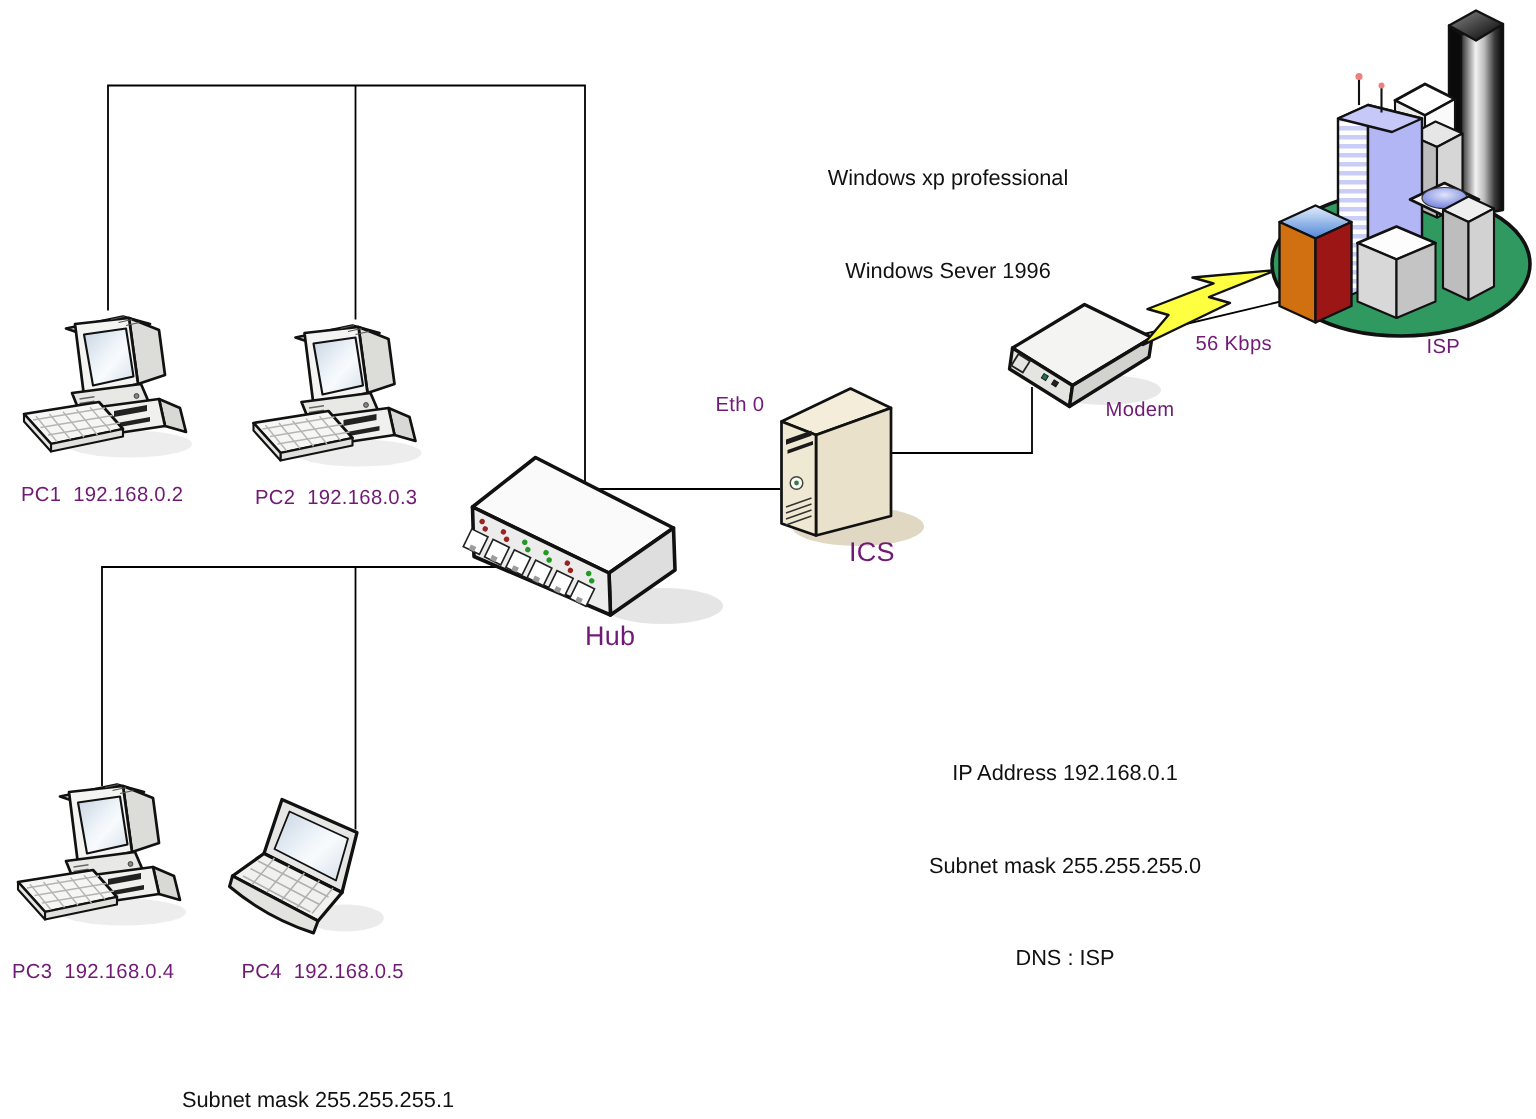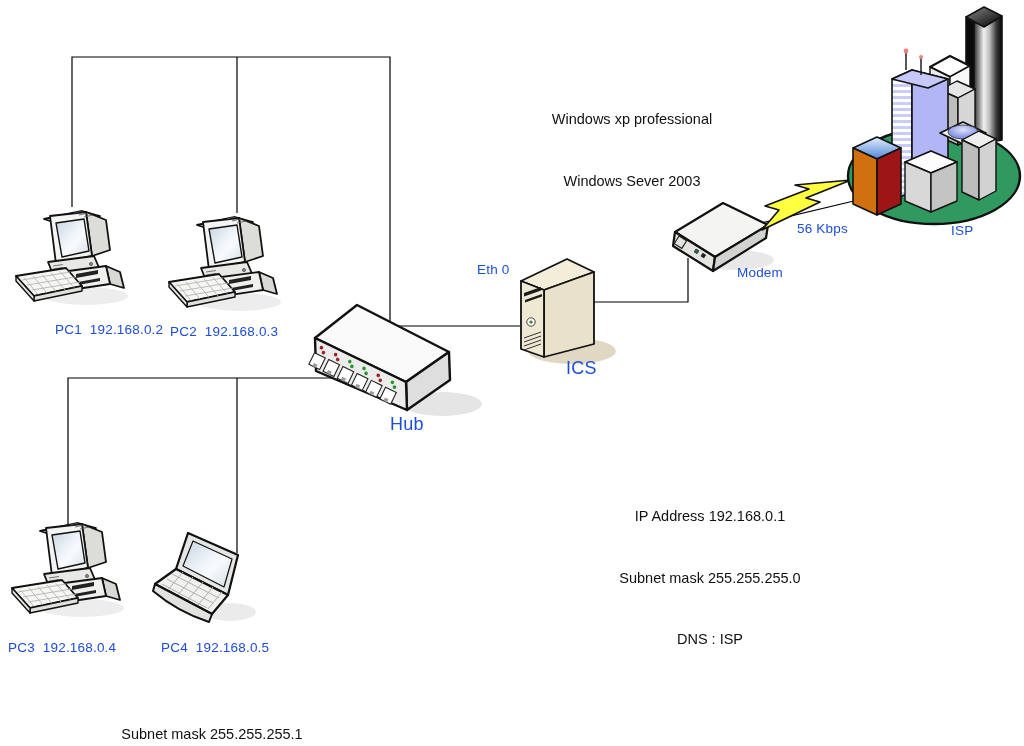--- a/index.html
+++ b/index.html
@@ -3,21 +3,21 @@
 <meta charset="utf-8">
 <style>
   html,body{margin:0;padding:0;background:#ffffff;}
   .canvas{
     position:relative;width:1024px;height:746px;background:#ffffff;overflow:hidden;
     font-family:Liberation Sans, sans-serif;color:#1c1c1c;
   }
   .canvas svg{position:absolute;left:0;top:0;}
   .lbl{
     position:absolute;font-size:13.5px;line-height:14px;white-space:pre;
-    color:#1d4ed8;letter-spacing:0.2px;
+    color:#701a75;letter-spacing:0.2px;
   }
   .lbl.big{font-size:18px;}
   .tblock{
     position:absolute;text-align:center;font-size:14.5px;line-height:20.5px;
     color:#111;white-space:pre;
   }
 </style>
 </head>
 <body>
 
@@ -212,24 +212,24 @@
     <polygon points="877,159 901,148 901,204 877,215" fill="#9c1616" stroke="#111" stroke-width="1.6"></polygon>
 
     <polygon points="905,162 931,151 957,162 931,173" fill="#fdfdfd" stroke="#111" stroke-width="1.8"></polygon>
     <polygon points="905,162 931,173 931,212 905,201" fill="#d8d8d8" stroke="#111" stroke-width="1.4"></polygon>
     <polygon points="931,173 957,162 957,201 931,212" fill="#c4c4c4" stroke="#111" stroke-width="1.4"></polygon>
   </g>
 </svg>
 
   <div class="tblock" style="left:500px;top:68px;width:264px;">
     <div>Windows xp professional</div>
-    <div>Windows Sever 2003</div>
+    <div>Windows Sever 1996</div>
   </div>
 
-  <div class="lbl" style="left:14px;top:323px;margin-left:41px;">PC1  192.168.0.2</div>
+  <div class="lbl" style="left:14px;top:323px;">PC1  192.168.0.2</div>
   <div class="lbl" style="left:170px;top:325px;">PC2  192.168.0.3</div>
   <div class="lbl" style="left:8px;top:641px;">PC3  192.168.0.4</div>
   <div class="lbl" style="left:161px;top:641px;">PC4  192.168.0.5</div>
   <div class="lbl big" style="left:390px;top:417px;">Hub</div>
   <div class="lbl big" style="left:566px;top:361px;">ICS</div>
   <div class="lbl" style="left:477px;top:263px;text-align:center;">Eth 0</div>
   <div class="lbl" style="left:737px;top:266px;">Modem</div>
   <div class="lbl" style="left:797px;top:222px;">56 Kbps</div>
   <div class="lbl" style="left:951px;top:224px;">ISP</div>
 

